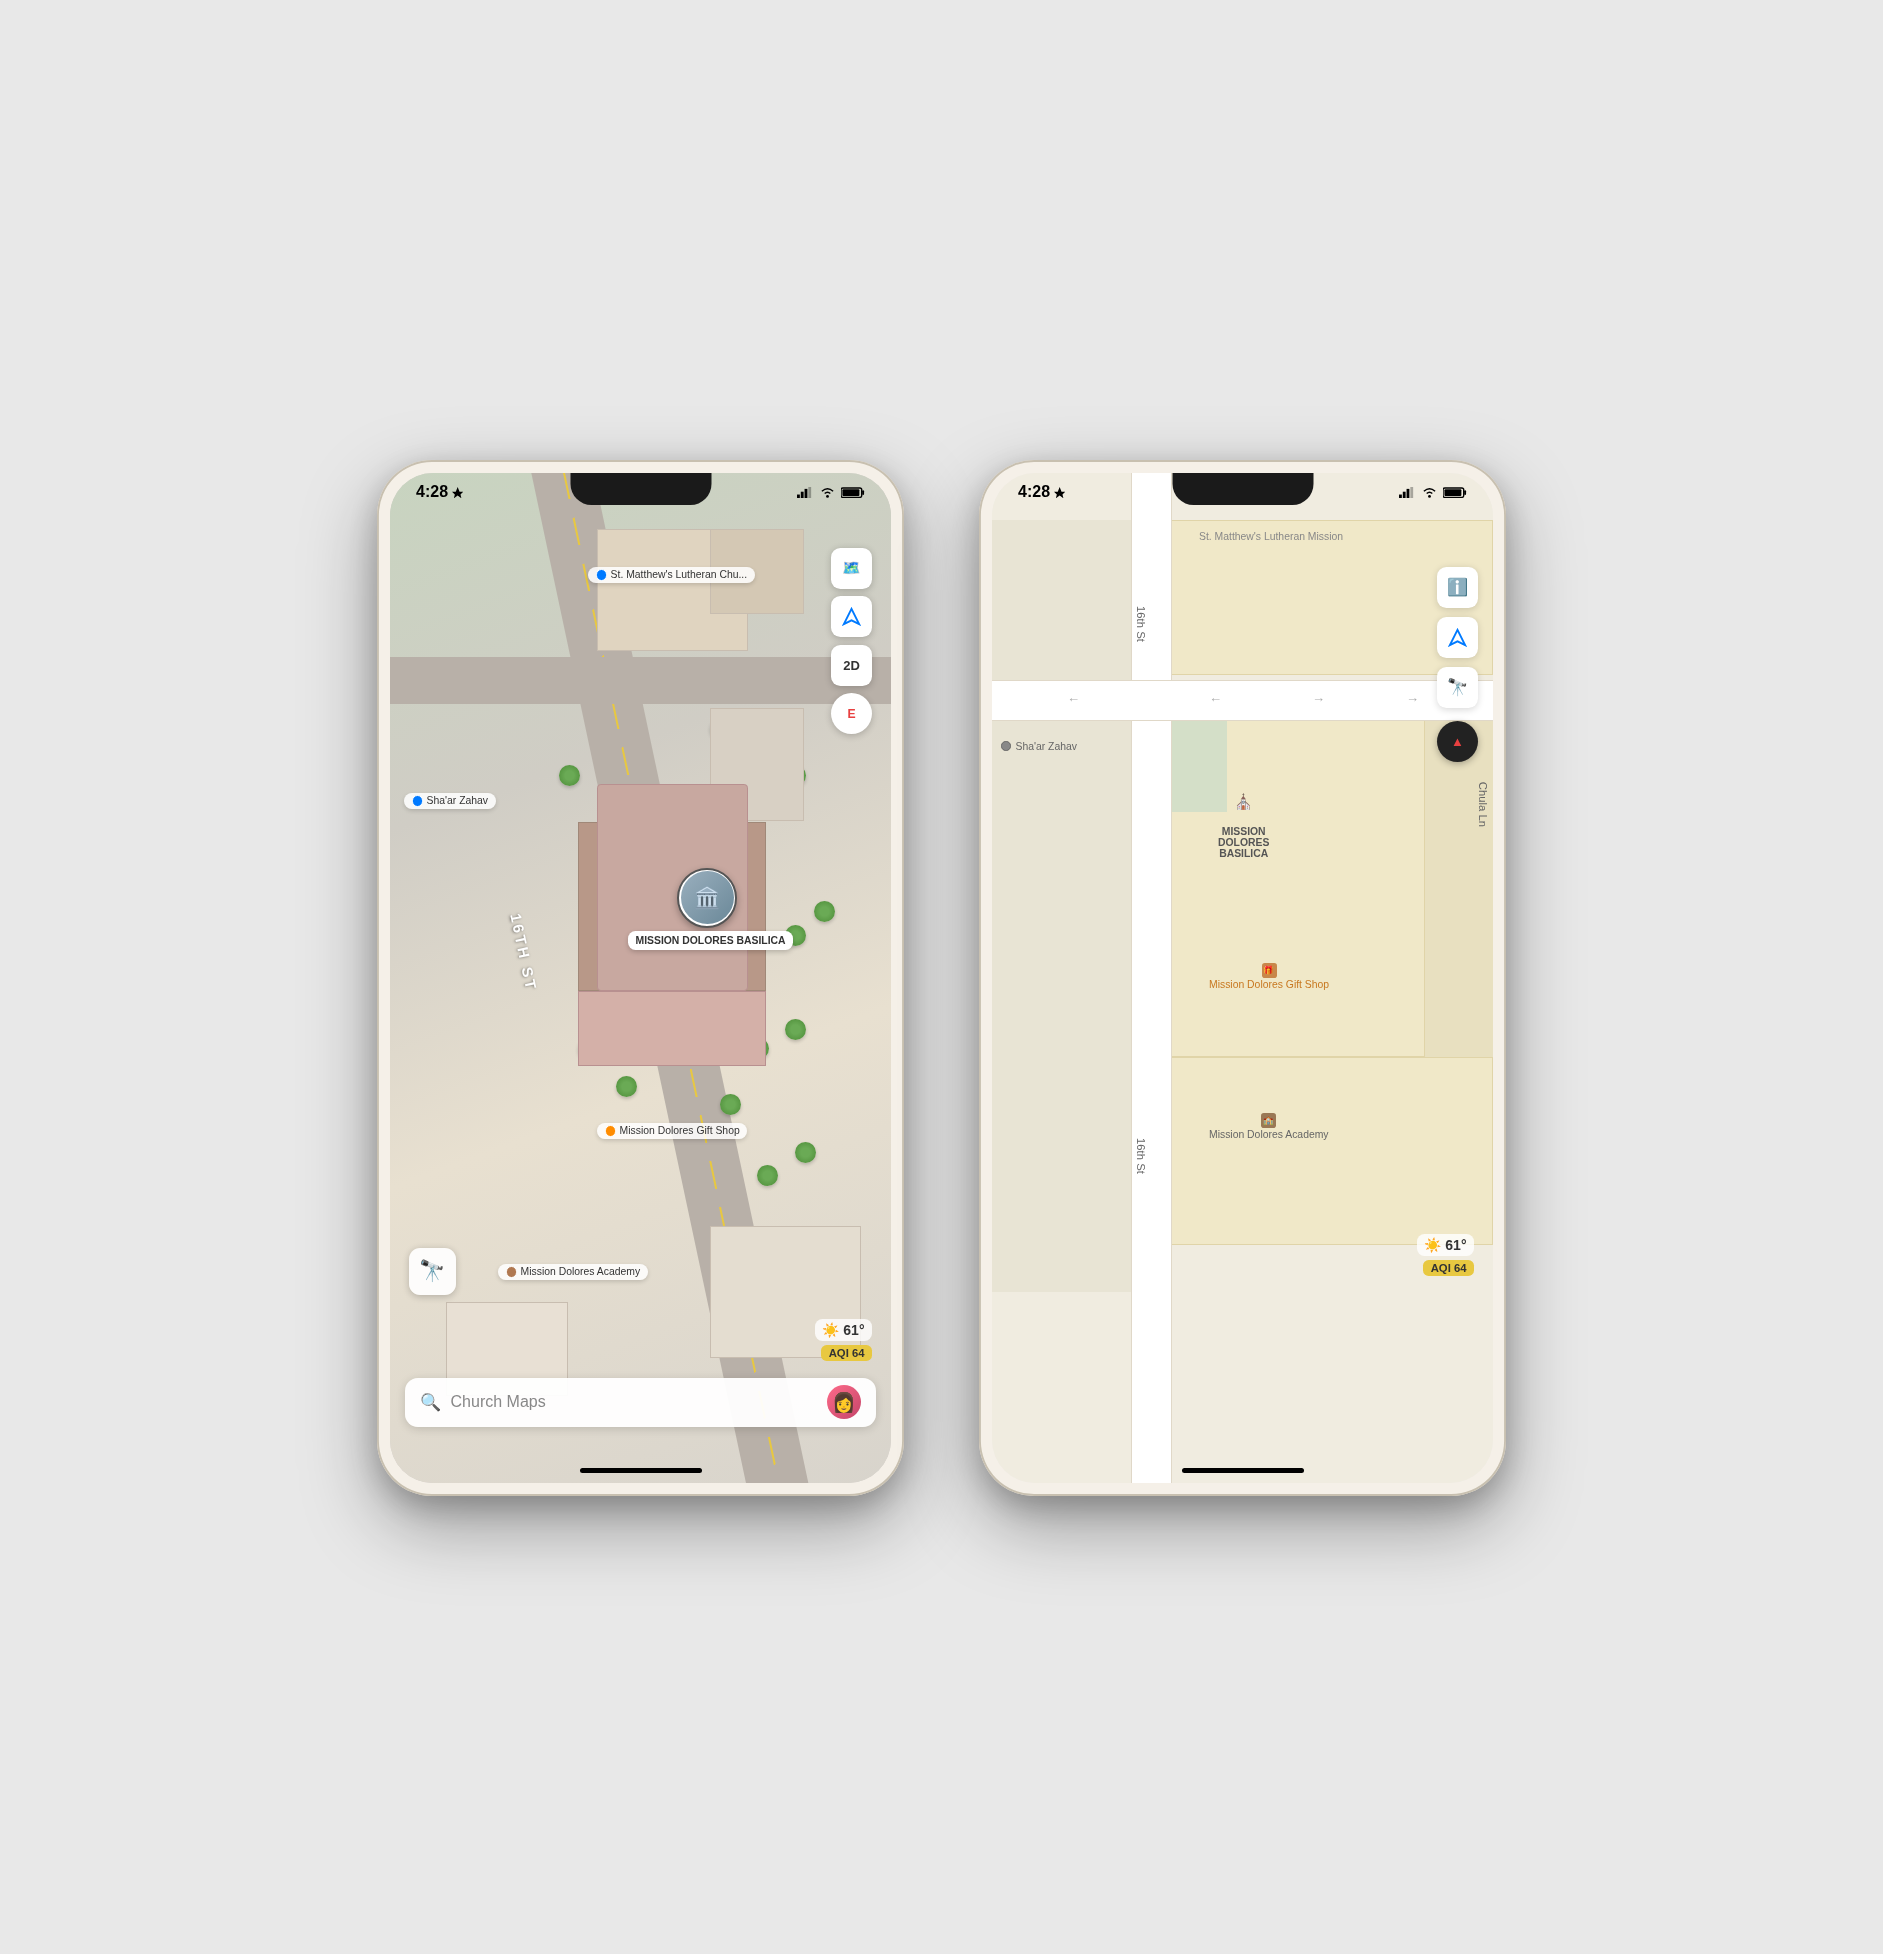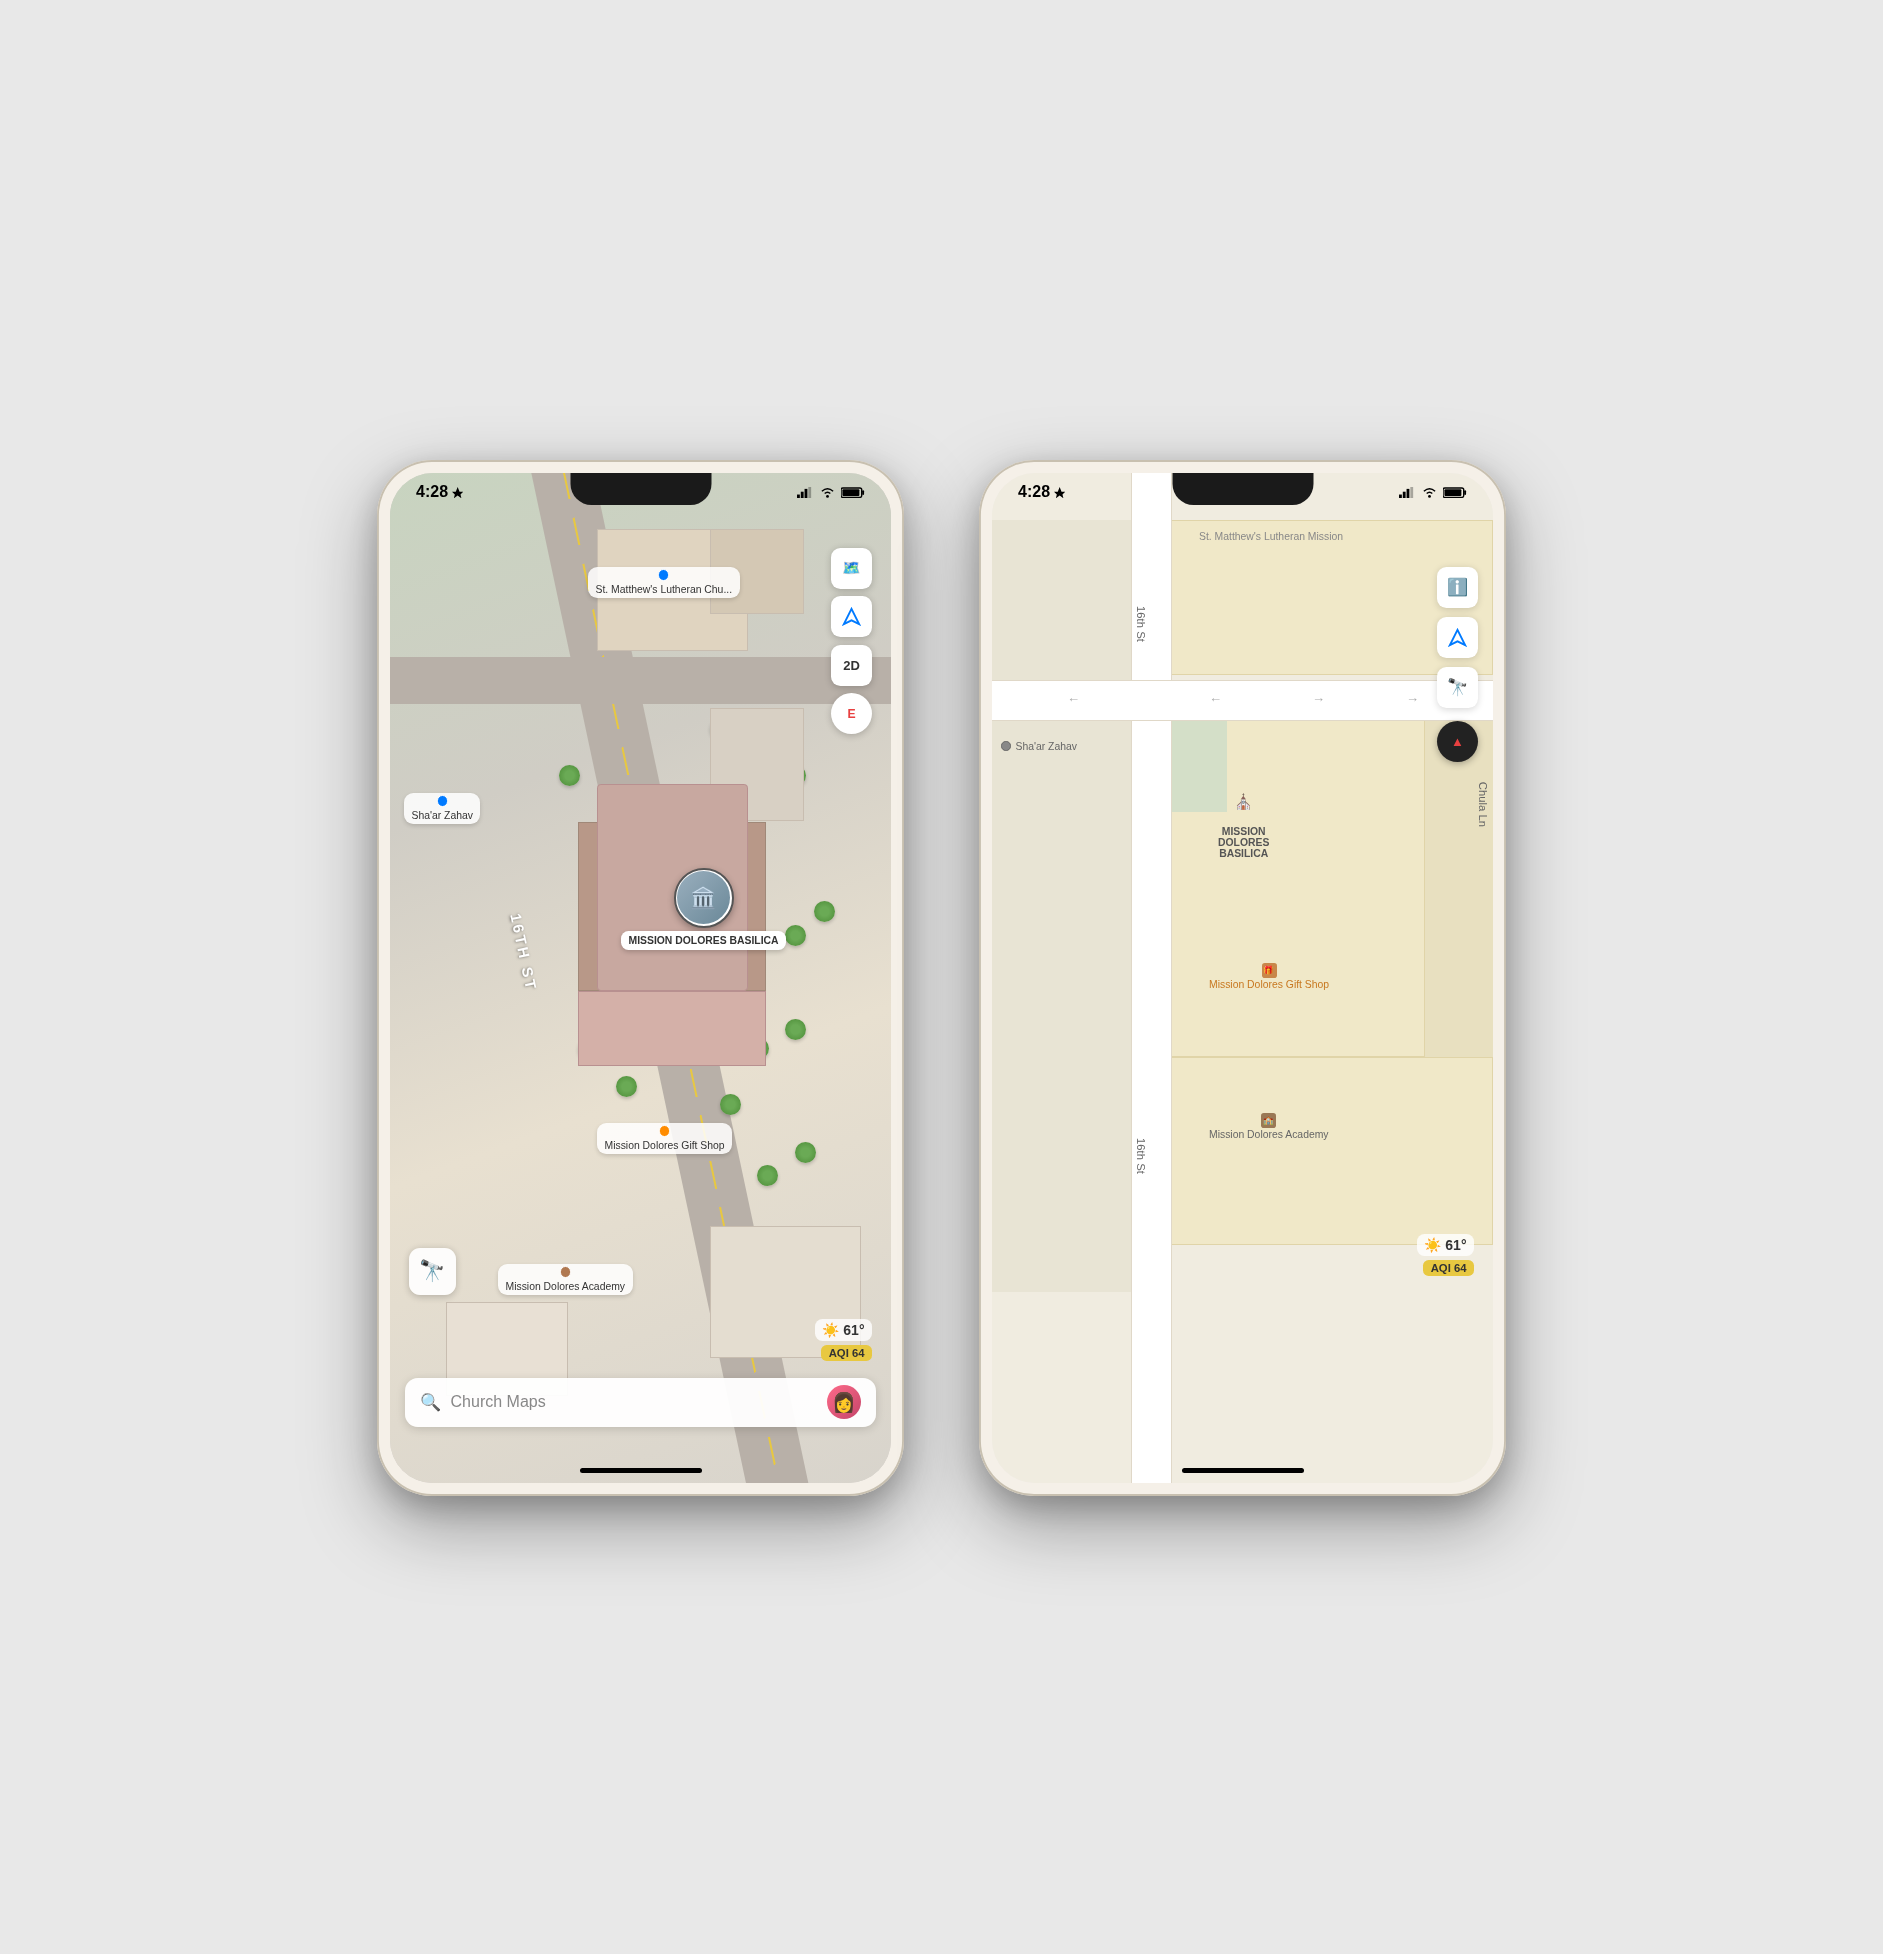--- a/index.html
+++ b/index.html
@@ -267,37 +267,37 @@
       border-radius: 7.5px;
       padding: 2.8px 7.5px;
       font-size: 10.4px;
       font-weight: 700;
       text-align: center;
       color: #333;
       box-shadow: 0 1.9px 5.6px rgba(0,0,0,0.2);
       margin-top: 3.8px;
       white-space: nowrap;
       line-height: 1.3;
+      margin-left: 7px;
     }
 
     
     .poi-pin {
       position: absolute;
       display: flex;
       align-items: center;
       gap: 3.8px;
       background: rgba(255,255,255,0.85);
       border-radius: 9.4px;
       padding: 2.8px 7.5px;
       box-shadow: 0 1.9px 4.7px rgba(0,0,0,0.15);
       font-size: 10.4px;
       color: #333;
       font-weight: 500;
       white-space: nowrap;
-      flex-direction: column;
     }
 
     .poi-dot {
       width: 11.3px;
       height: 11.3px;
       border-radius: 50%;
       background: #ff8c00;
       border: 1.9px solid #fff;
       flex-shrink: 0;
     }

